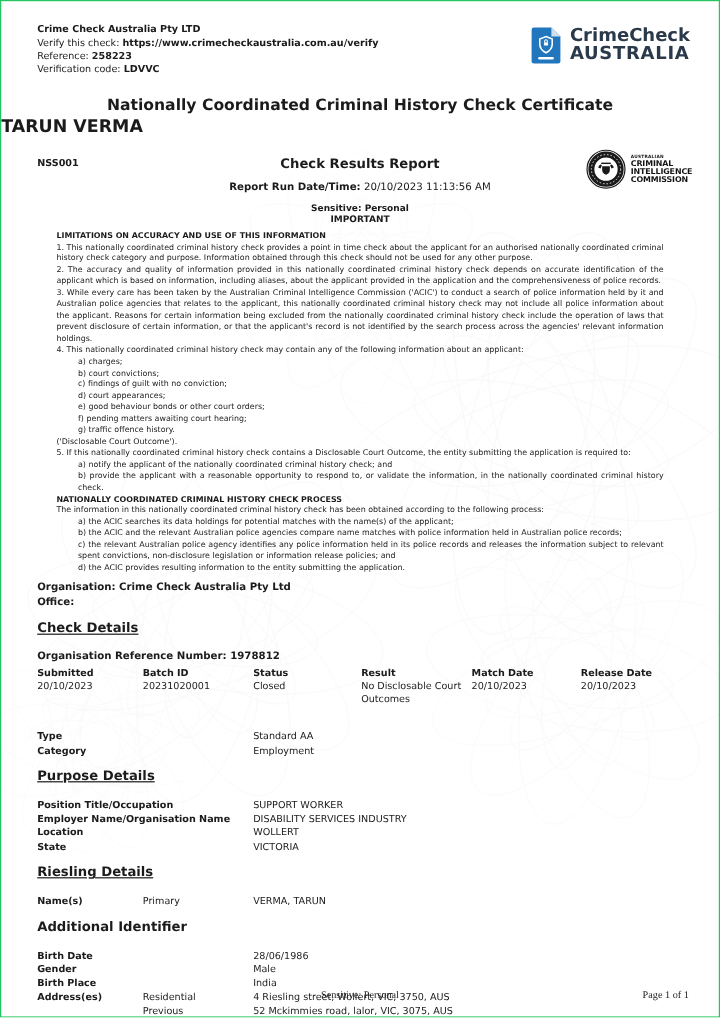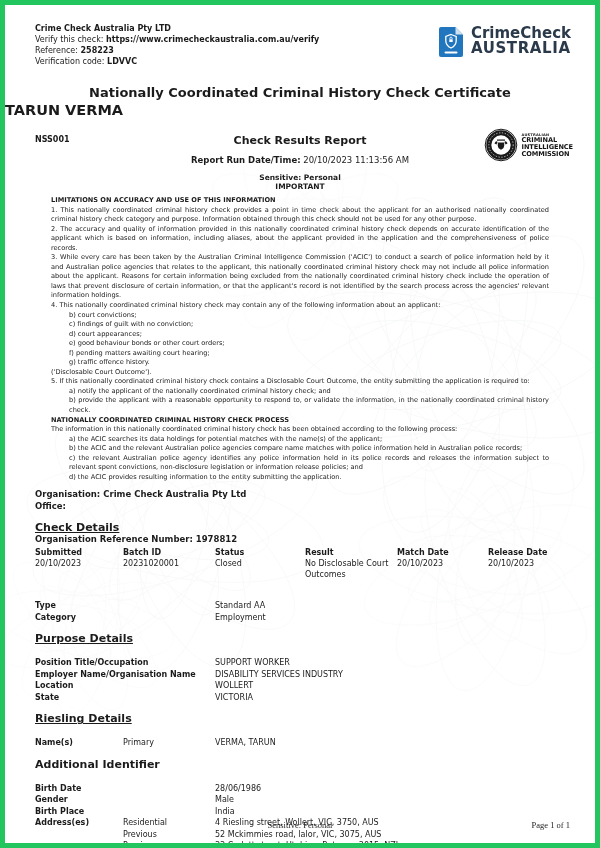--- a/index.html
+++ b/index.html
@@ -1,19 +1,19 @@
 <!DOCTYPE html>
 <html><head>
 <meta charset="utf-8">
 <style>
   * { margin:0; padding:0; box-sizing:border-box; }
   html,body { width:600px; background:#fff; }
   .page {
     position:relative; width:600px; height:848px; background:#fff;
-    border:5px solid #22c55e; overflow:hidden;
+    border:1px solid #22c55e; overflow:hidden;
     font-family:"DejaVu Sans","Liberation Sans",sans-serif; color:#1b1b1b;
   }
   .watermark { position:absolute; left:0; top:0; width:600px; height:848px; pointer-events:none; }
 
   
   .top-header { position:relative; display:flex; justify-content:space-between; padding:18px 24px 0 30px; }
   .agency-block { font-size:8px; line-height:11px; }
   .agency-block .bold { font-weight:bold; }
   .brand { display:flex; gap:6px; margin-top:3px; }
   .brand-text div:first-child { font-size:15px; font-weight:bold; color:#2b3a4a; line-height:15px; }
@@ -37,21 +37,21 @@
   
   .legal { padding:0 46px; margin-top:5px; font-size:6.6px; line-height:9.55px; text-align:justify; }
   .legal .h { font-weight:bold; text-align:left; }
   .legal .s { padding-left:18px; }
 
   .org-block { padding:0 30px; margin-top:7px; font-size:8.5px; line-height:11.5px; font-weight:bold; }
 
   .section { padding:0 30px; font-size:8px; }
   .sec-head { font-weight:bold; text-decoration:underline; font-size:11px; margin-top:9px; }
   .sec-head.nound { text-decoration:none; }
-  .org-ref { font-weight:bold; font-size:8.5px; margin-top:0; }
+  .org-ref { font-weight:bold; font-size:8.5px; margin-top:12px; }
 
   .check-grid { display:grid; grid-template-columns:88px 92px 90px 92px 91px 87px; }
   .check-grid .head { font-weight:bold; padding-top:4px; }
   .check-grid .cell { padding-top:2px; line-height:10.5px; }
 
   .kv-rows { margin-top:12px; }
   .kv-row { display:grid; grid-template-columns:88px 92px auto; line-height:11.5px; }
   .kv-row .k { font-weight:bold; white-space:nowrap; }
   .gap-sm { height:8px; }
 
@@ -148,20 +148,21 @@
       <div class="line h">LIMITATIONS ON ACCURACY AND USE OF THIS INFORMATION</div>
 
       <div class="line p">1. This nationally coordinated criminal history check provides a point in time check about the applicant for an authorised nationally coordinated criminal history check category and purpose. Information obtained through this check should not be used for any other purpose.</div>
 
       <div class="line p">2. The accuracy and quality of information provided in this nationally coordinated criminal history check depends on accurate identification of the applicant which is based on information, including aliases, about the applicant provided in the application and the comprehensiveness of police records.</div>
 
       <div class="line p">3. While every care has been taken by the Australian Criminal Intelligence Commission ('ACIC') to conduct a search of police information held by it and Australian police agencies that relates to the applicant, this nationally coordinated criminal history check may not include all police information about the applicant. Reasons for certain information being excluded from the nationally coordinated criminal history check include the operation of laws that prevent disclosure of certain information, or that the applicant's record is not identified by the search process across the agencies' relevant information holdings.</div>
 
       <div class="line p">4. This nationally coordinated criminal history check may contain any of the following information about an applicant:</div>
 
+      <div class="line s">a) charges;</div>
 
       <div class="line s">b) court convictions;</div>
 
       <div class="line s">c) findings of guilt with no conviction;</div>
 
       <div class="line s">d) court appearances;</div>
 
       <div class="line s">e) good behaviour bonds or other court orders;</div>
 
       <div class="line s">f) pending matters awaiting court hearing;</div>

